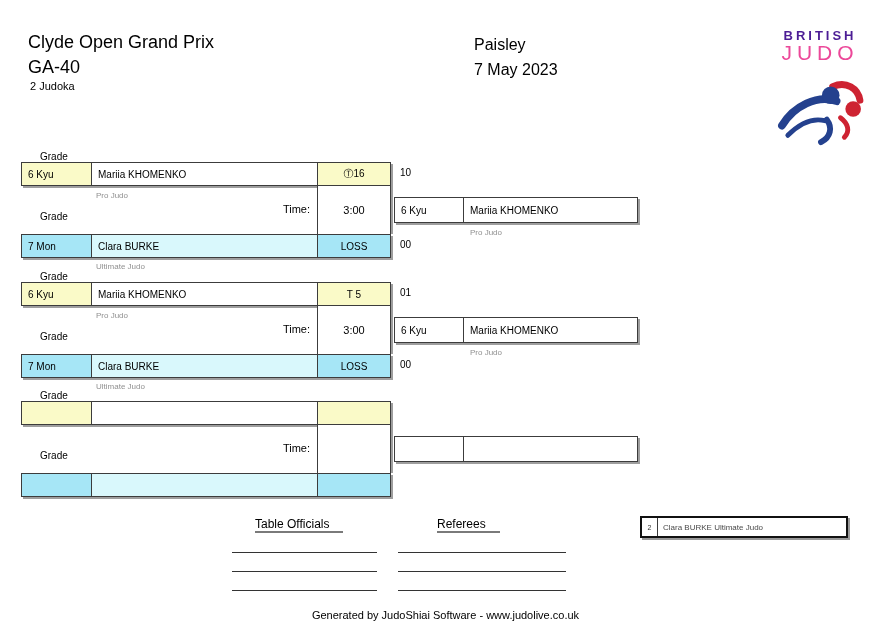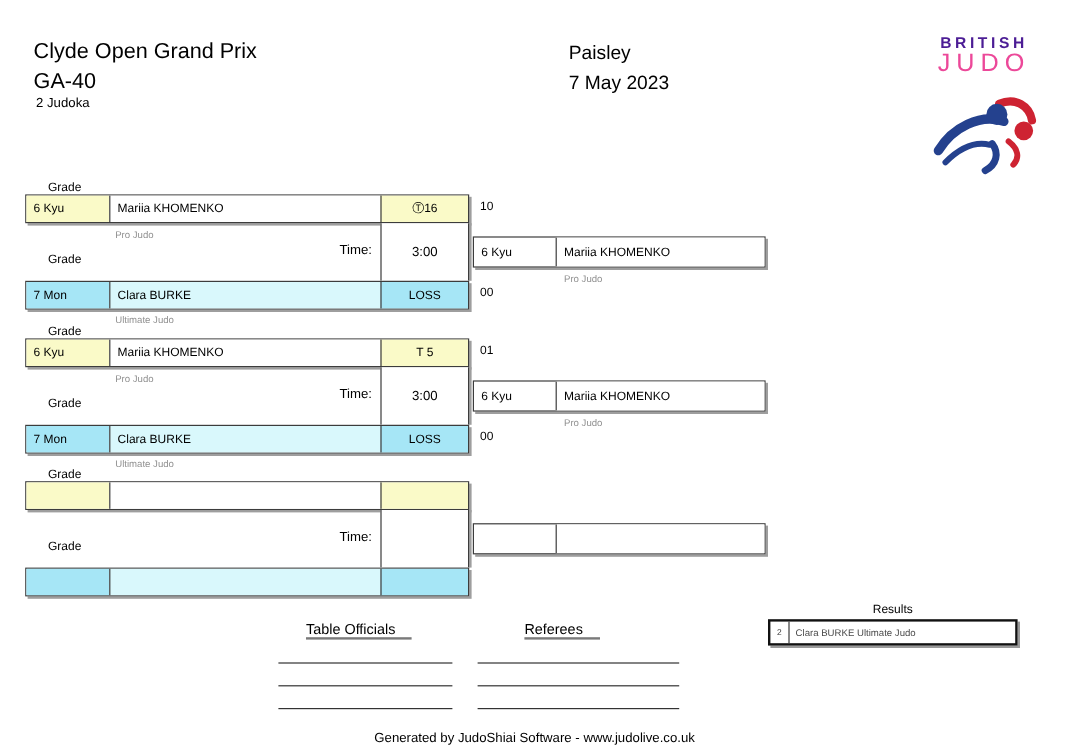--- a/index.html
+++ b/index.html
@@ -171,21 +171,20 @@
   <div class="sec-head ref-head">
     <span>Referees</span>
   </div>
   <div class="sigline" style="left:232px;top:552px;width:145px;"></div>
   <div class="sigline" style="left:232px;top:571px;width:145px;"></div>
   <div class="sigline" style="left:232px;top:590px;width:145px;"></div>
   <div class="sigline" style="left:398px;top:552px;width:168px;"></div>
   <div class="sigline" style="left:398px;top:571px;width:168px;"></div>
   <div class="sigline" style="left:398px;top:590px;width:168px;"></div>
 
-  <div class="results-title">Results</div>
   <div class="results-box">
     <div class="res-row">
       <div class="res-pos">2</div>
       <div class="res-text">Clara BURKE Ultimate Judo</div>
     </div>
   </div>
 
   <div class="footer">Generated by JudoShiai Software - www.judolive.co.uk</div>
 
 </div>

